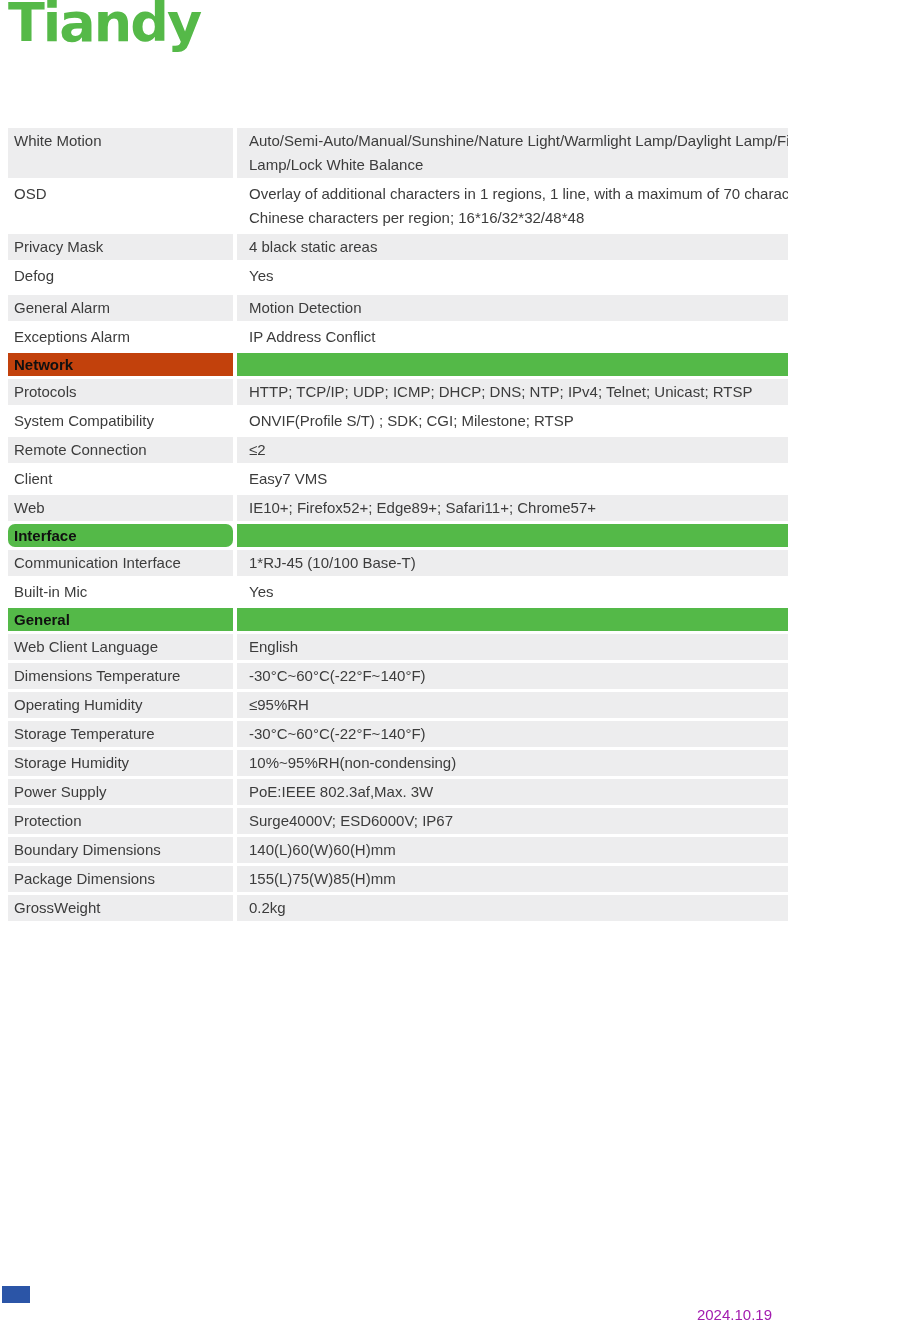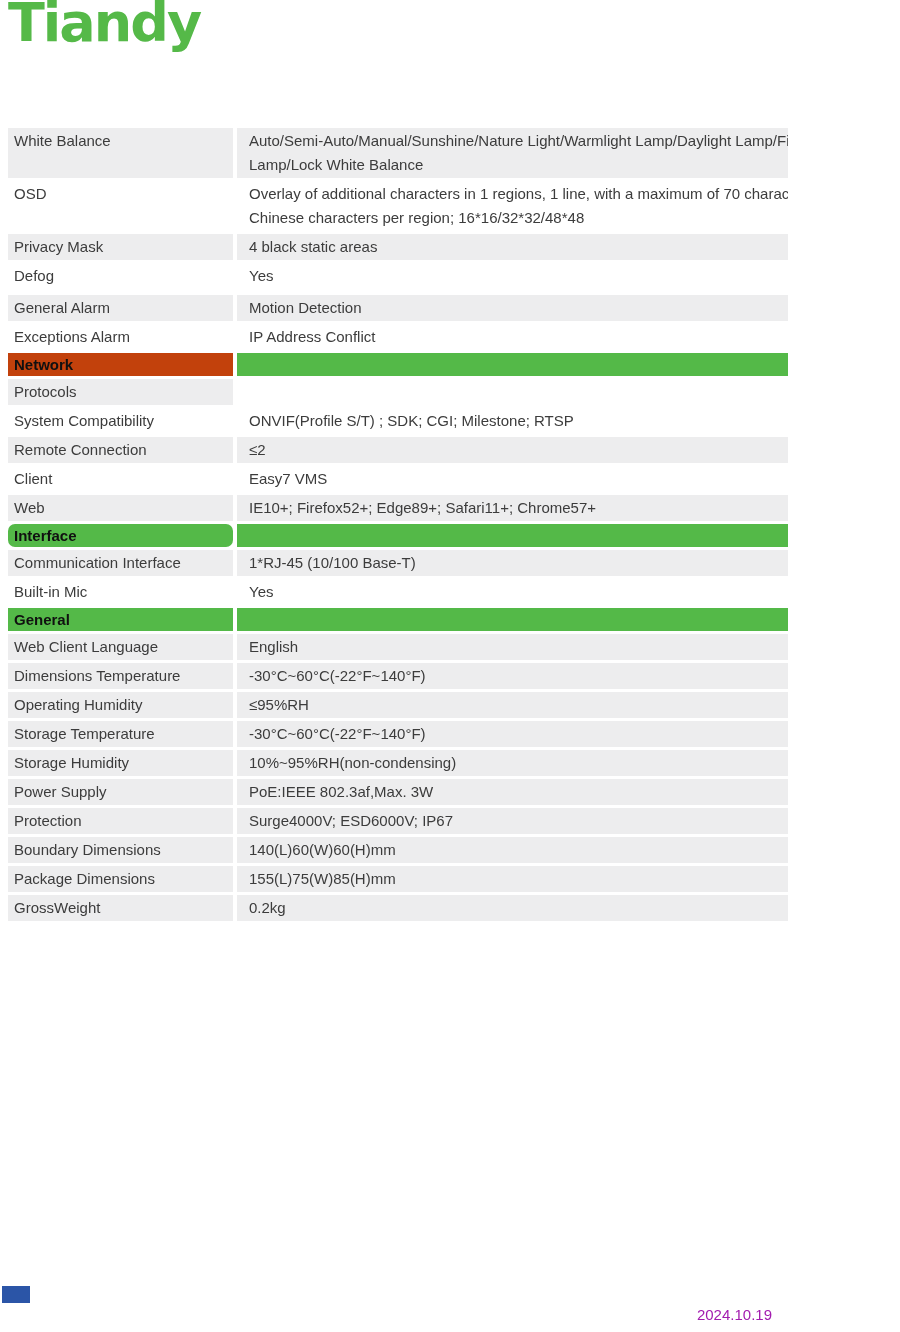--- a/index.html
+++ b/index.html
@@ -43,21 +43,21 @@
     width:28px; height:17px;
   }
 </style>
 </head>
 <body>
 
 <div class="page">
   <div class="logo" style="color: rgb(85, 185, 72);">Tiandy</div>
   <div class="spec-table" id="spec-table">
       <div class="row gray">
-        <div class="cell label">White Balance</div>
+        <div class="cell label">White Motion</div>
         <div class="cell value">Auto/Semi-Auto/Manual/Sunshine/Nature Light/Warmlight Lamp/Daylight Lamp/Filament Lamp/Lock White Balance</div>
       </div>
       <div class="row white">
         <div class="cell label">OSD</div>
         <div class="cell value">Overlay of additional characters in 1 regions, 1 line, with a maximum of 70 characters or 16 Chinese characters per region; 16*16/32*32/48*48</div>
       </div>
       <div class="row gray">
         <div class="cell label">Privacy Mask</div>
         <div class="cell value">4 black static areas</div>
       </div>
@@ -75,20 +75,21 @@
       <div class="row white">
         <div class="cell label">Exceptions Alarm</div>
         <div class="cell value">IP Address Conflict</div>
       </div>
       <div class="row section">
         <div class="cell label" style="background: #c2410c;">Network</div>
         <div class="cell value" style="background: rgb(84, 185, 72);"></div>
       </div>
       <div class="row gray">
         <div class="cell label">Protocols</div>
+        <div class="cell value">HTTP; TCP/IP; UDP; ICMP; DHCP; DNS; NTP; IPv4; Telnet; Unicast; RTSP</div>
       </div>
       <div class="row white">
         <div class="cell label">System Compatibility</div>
         <div class="cell value">ONVIF(Profile S/T) ; SDK; CGI; Milestone; RTSP</div>
       </div>
       <div class="row gray">
         <div class="cell label">Remote Connection</div>
         <div class="cell value">≤2</div>
       </div>
       <div class="row white">

